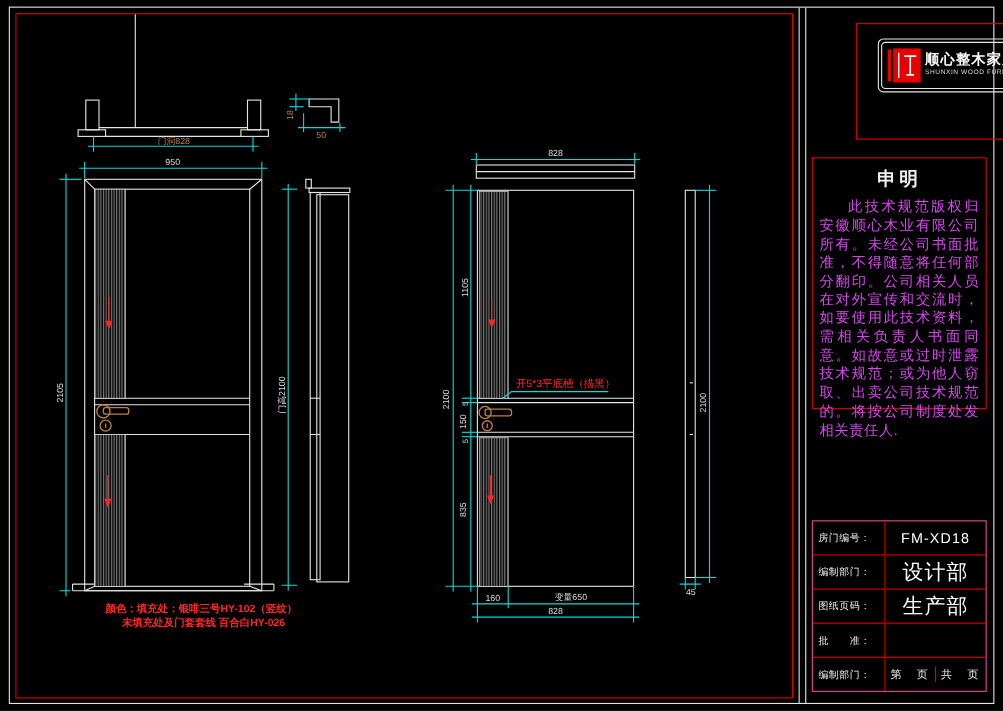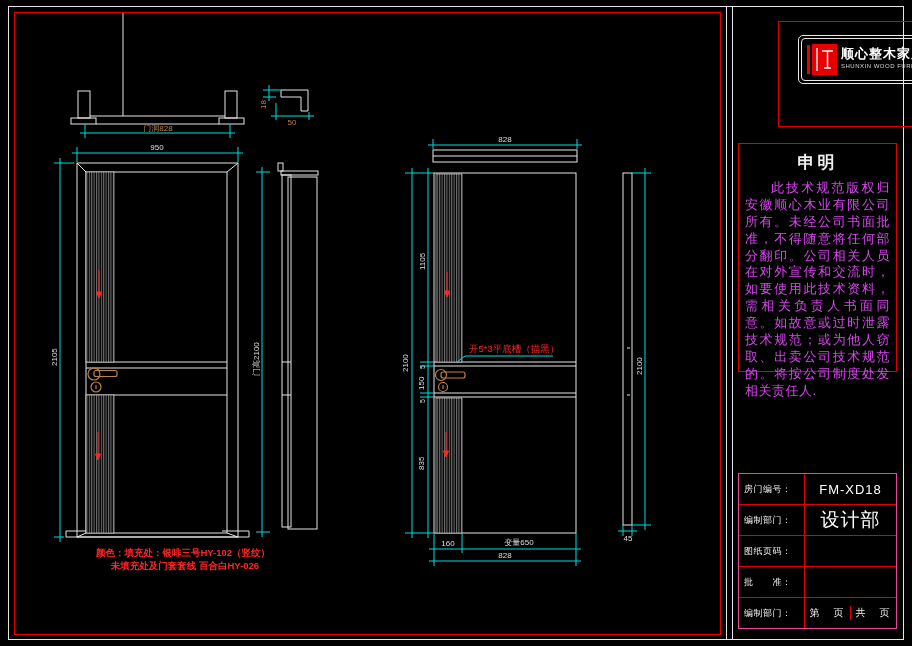--- a/index.html
+++ b/index.html
@@ -254,20 +254,21 @@
     <div class="tb-row">
       <div class="tb-label">房门编号：</div>
       <div class="tb-value v-code">FM-XD18</div>
     </div>
     <div class="tb-row">
       <div class="tb-label">编制部门：</div>
       <div class="tb-value v-dept">设计部</div>
     </div>
     <div class="tb-row">
       <div class="tb-label">图纸页码：</div>
+      <div class="tb-value v-dept">生产部</div>
     </div>
     <div class="tb-row">
       <div class="tb-label">批　　准：</div>
       <div class="tb-value"></div>
     </div>
     <div class="tb-row">
       <div class="tb-label">编制部门：</div>
       <div class="tb-value" style="padding:0;">
         <div class="pg-cell">第　页</div>
         <div class="pg-cell pg-right">共　页</div>

